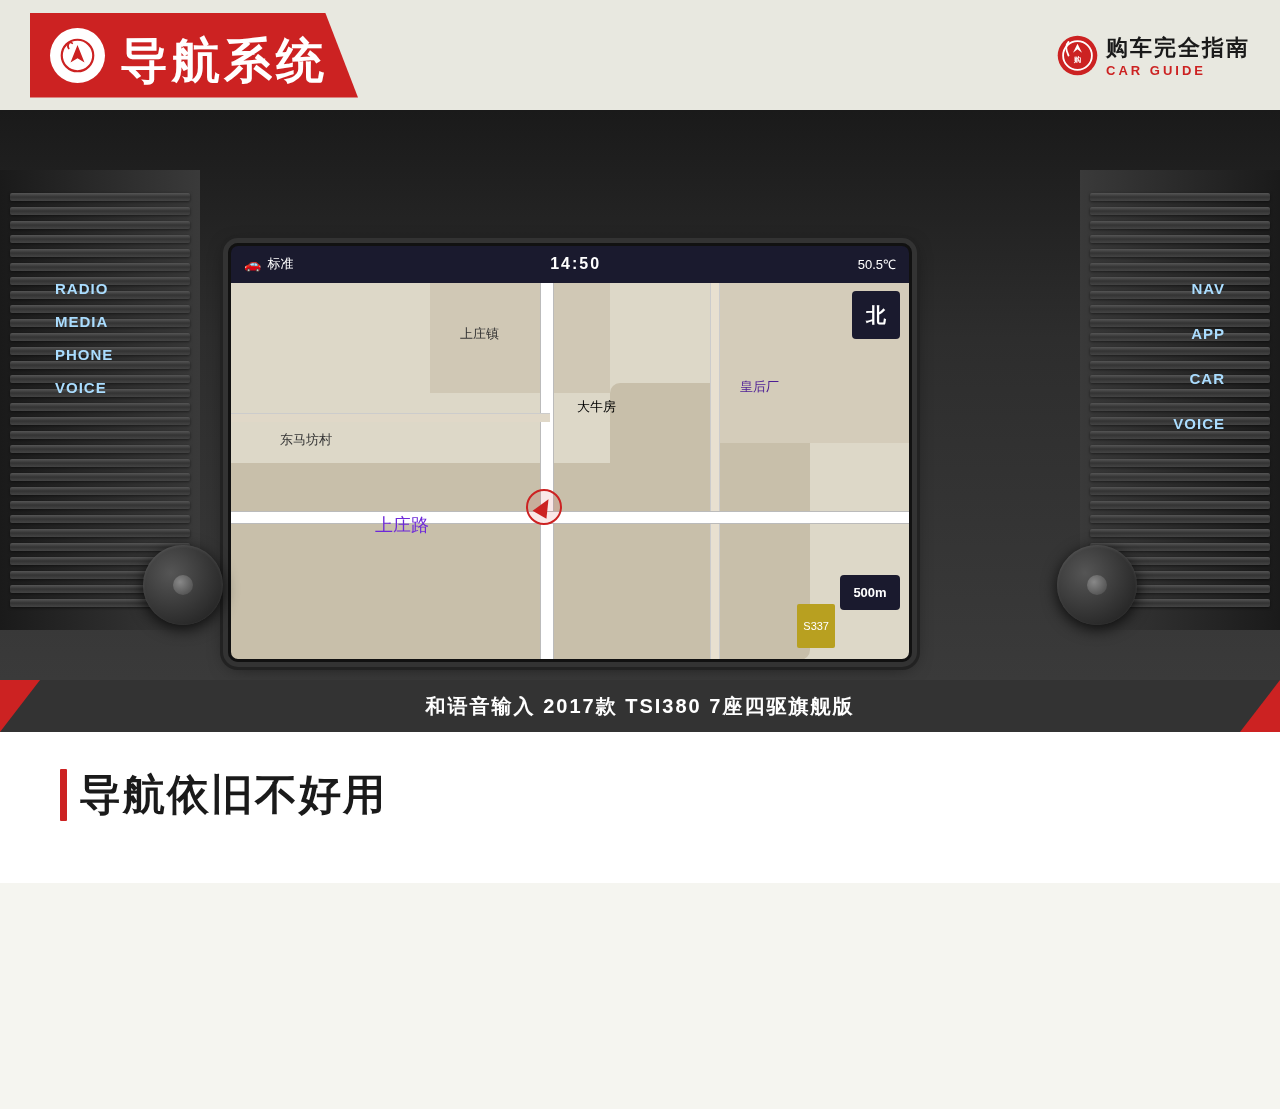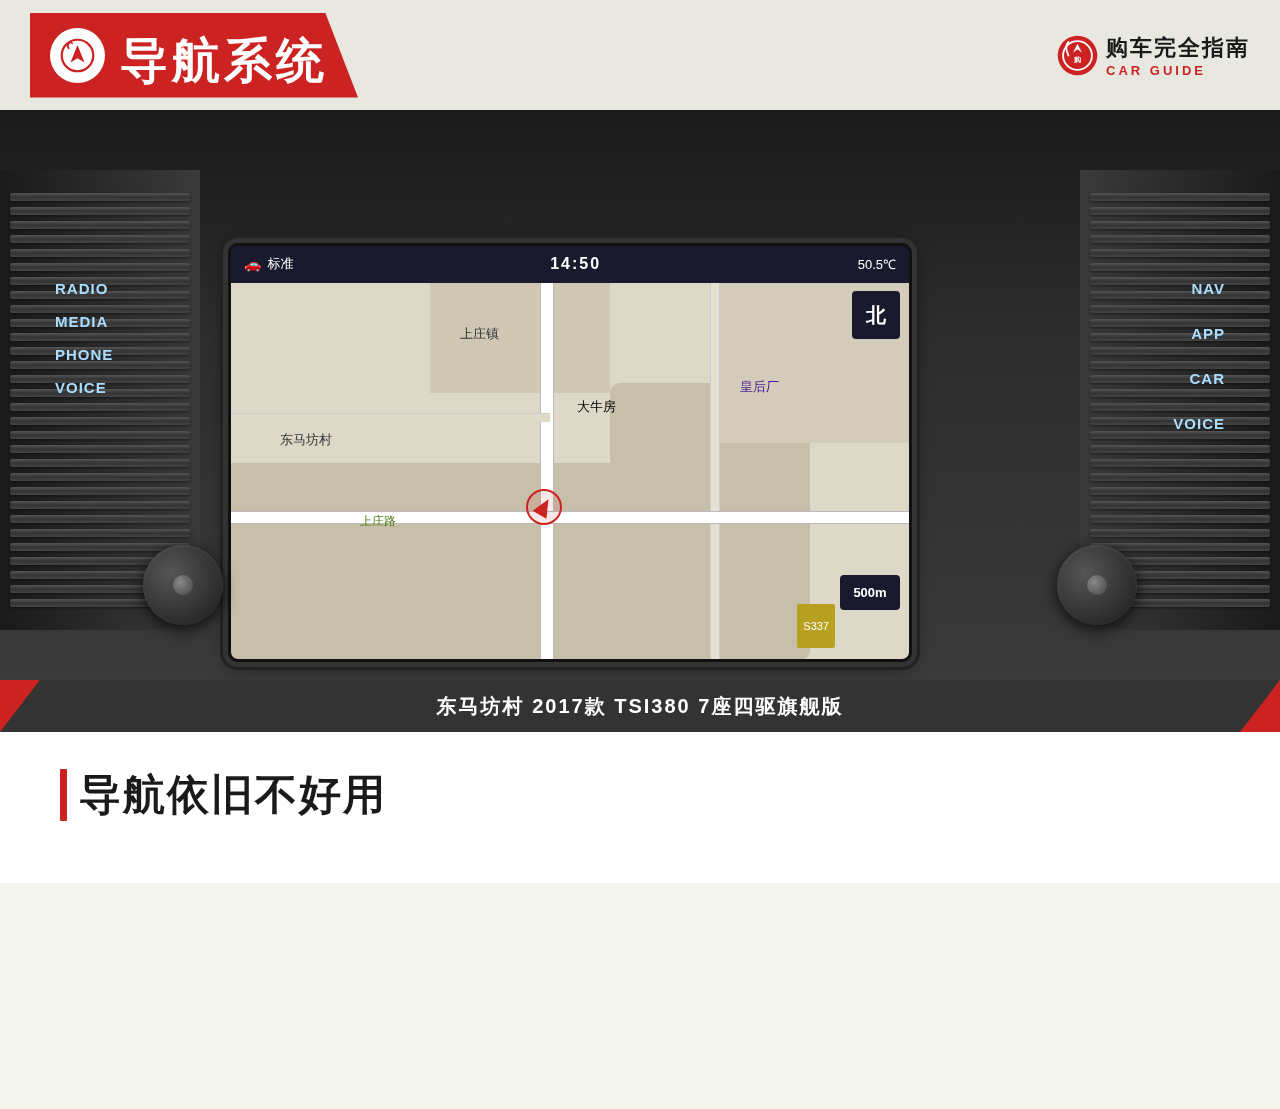--- a/index.html
+++ b/index.html
@@ -570,21 +570,21 @@
       <div style="position:absolute;left:310px;top:0;width:14px;height:100%;background:white;border-left:1px solid #bbb;border-right:1px solid #bbb;"></div>
       <div style="position:absolute;left:480px;top:0;width:10px;height:100%;background:#e8e0d0;border-left:1px solid #ccc;border-right:1px solid #ccc;"></div>
 
       <div style="position:absolute;left:0;top:228px;width:100%;height:13px;background:white;border-top:1px solid #bbb;border-bottom:1px solid #bbb;"></div>
       <div style="position:absolute;left:0;top:130px;width:320px;height:9px;background:#e0d8c8;border-top:1px solid #ccc;"></div>
 
       <div style="position:absolute;left:230px;top:42px;font-size:13px;color:#333;font-family:Microsoft YaHei,Arial,sans-serif;">上庄镇</div>
       <div style="position:absolute;left:510px;top:95px;font-size:13px;color:#4c1d95;font-family:Microsoft YaHei,Arial,sans-serif;">皇后厂</div>
       <div style="position:absolute;left:50px;top:148px;font-size:13px;color:#333;font-family:Microsoft YaHei,Arial,sans-serif;">东马坊村</div>
       <div style="position:absolute;left:340px;top:115px;font-size:13px;color:#000000;font-family:Microsoft YaHei,Arial,sans-serif;margin-left:7px;">大牛房</div>
-      <div style="position:absolute;left:130px;top:230px;font-size:12px;color:#4d7c0f;font-family:Microsoft YaHei,Arial,sans-serif;">上庄路</div>
+      <div style="position:absolute;left:145px;top:230px;font-size:18px;color:#6d28d9;font-family:Microsoft YaHei,Arial,sans-serif;">上庄路</div>
 
       <div class="north-indicator">
         <span>北</span>
       </div>
 
       <div class="scale-indicator">
         <span>500m</span>
       </div>
 
       <div class="route-badge">
@@ -604,21 +604,21 @@
   <div class="knob-left">
     <div class="knob-center"></div>
   </div>
 
   <div class="knob-right">
     <div class="knob-center"></div>
   </div>
 </div>
 
 <div class="model-ribbon">
-  <span class="model-name">东马坊村 2017款 TSI380 7座四驱旗舰版</span>
+  <span class="model-name">和语音输入 2017款 TSI380 7座四驱旗舰版</span>
 </div>
 
 <div class="article-content">
   <div class="article-heading-wrapper">
     <div class="red-bar"></div>
     <h1 class="article-heading">导航依旧不好用</h1>
   </div>
 </div>
 
 </body></html>

